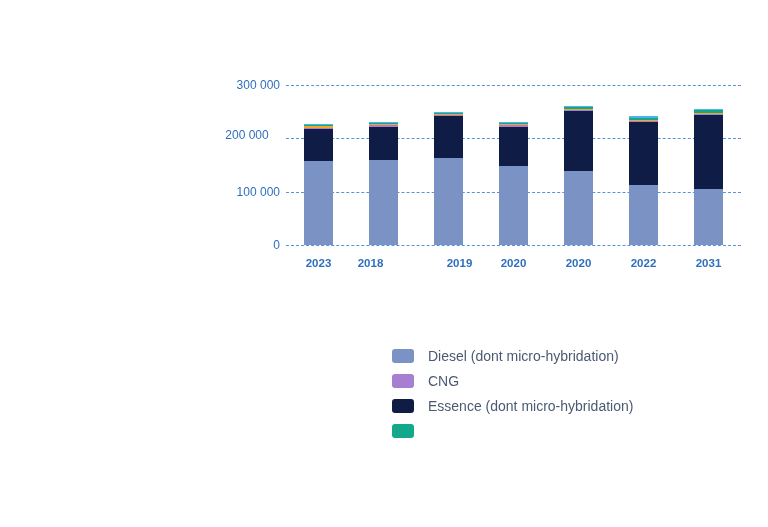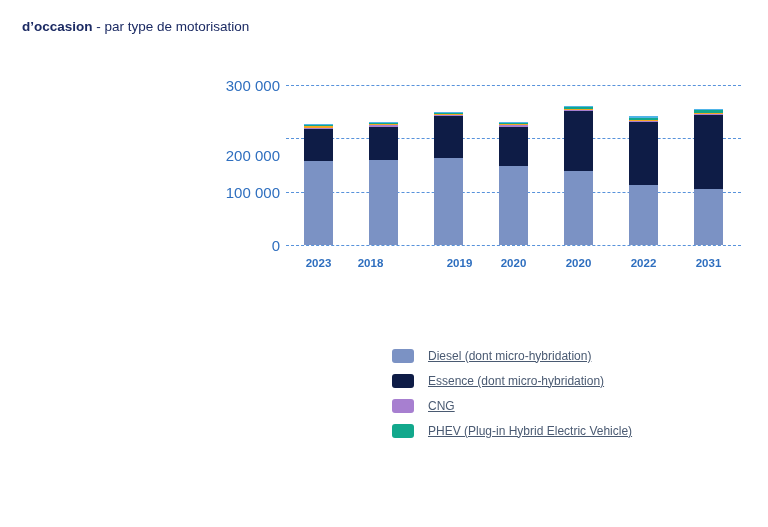--- a/index.html
+++ b/index.html
@@ -55,21 +55,21 @@
     width: 455px;
     height: 0;
     border-top: 1.5px dashed #3a7fd5;
     opacity: 0.85;
   }
   .ylabel {
     position: absolute;
     right: 0;
     width: 66px;
     text-align: right;
-    font-size: 15px;
+    font-size: 12px;
     color: #2f6fbf;
     transform: translateY(-50%);
   }
   #ylabels {
     position: absolute;
     left: 208px;
     top: 0;
     width: 72px;
     height: 215px;
   }
@@ -119,45 +119,41 @@
     height: 25px;
   }
   .swatch {
     width: 22px;
     height: 14px;
     border-radius: 3px;
     margin-right: 14px;
     flex: none;
   }
   .legend-label {
-    font-size: 12px;
+    font-size: 14px;
     color: #4a5a72;
-    text-decoration: underline;
   }
 </style>
 </head>
 <body>
 
 <div id="title-block">
-  <div id="title-line2">
-    <span class="bold">d’occasion</span><span class="reg"> - par type de motorisation</span>
-  </div>
 </div>
 
 <div id="chart">
   <div id="gridlines">
       <div class="gridline" style="top: 160px;"></div>
       <div class="gridline" style="top: 106.667px;"></div>
       <div class="gridline" style="top: 53.3333px;"></div>
       <div class="gridline" style="top: 0px;"></div>
     </div>
   <div id="ylabels">
       <div class="ylabel" style="top: 160px;">0</div>
       <div class="ylabel" style="top: 106.667px;">100 000</div>
-      <div class="ylabel" style="top: 70px;">200 000</div>
+      <div class="ylabel" style="top: 50px; text-align: center;">200 000</div>
       <div class="ylabel" style="top: 0px;">300 000</div>
     </div>
   <div id="plot">
       <div class="bar-col" style="left: 0px; width: 65px;">
         <div class="bar" style="left: 18px;">
           <div class="seg" style="height: 1.2px; background: rgb(79, 180, 232);"></div>
           <div class="seg" style="height: 1.2px; background: rgb(18, 168, 140);"></div>
           <div class="seg" style="height: 1.2px; background: rgb(245, 166, 35);"></div>
           <div class="seg" style="height: 1.2px; background: rgb(167, 127, 208);"></div>
           <div class="seg" style="height: 32px; background: rgb(14, 28, 70);"></div>
@@ -233,24 +229,23 @@
       <div class="xlabel" style="left: 390px; width: 65px;">2031</div>
     </div>
 </div>
 
 <div id="legend">
     <div class="legend-row">
       <div class="swatch" style="background: rgb(123, 146, 196);"></div>
       <div class="legend-label">Diesel (dont micro-hybridation)</div>
     </div>
     <div class="legend-row">
+      <div class="swatch" style="background: rgb(167, 127, 208);"></div>
+      <div class="legend-label">CNG</div>
+    </div>
+    <div class="legend-row">
       <div class="swatch" style="background: rgb(14, 28, 70);"></div>
       <div class="legend-label">Essence (dont micro-hybridation)</div>
     </div>
     <div class="legend-row">
-      <div class="swatch" style="background: rgb(167, 127, 208);"></div>
-      <div class="legend-label">CNG</div>
-    </div>
-    <div class="legend-row">
       <div class="swatch" style="background: rgb(18, 168, 140);"></div>
-      <div class="legend-label">PHEV (Plug-in Hybrid Electric Vehicle)</div>
     </div>
   </div>
 
 </body></html>

